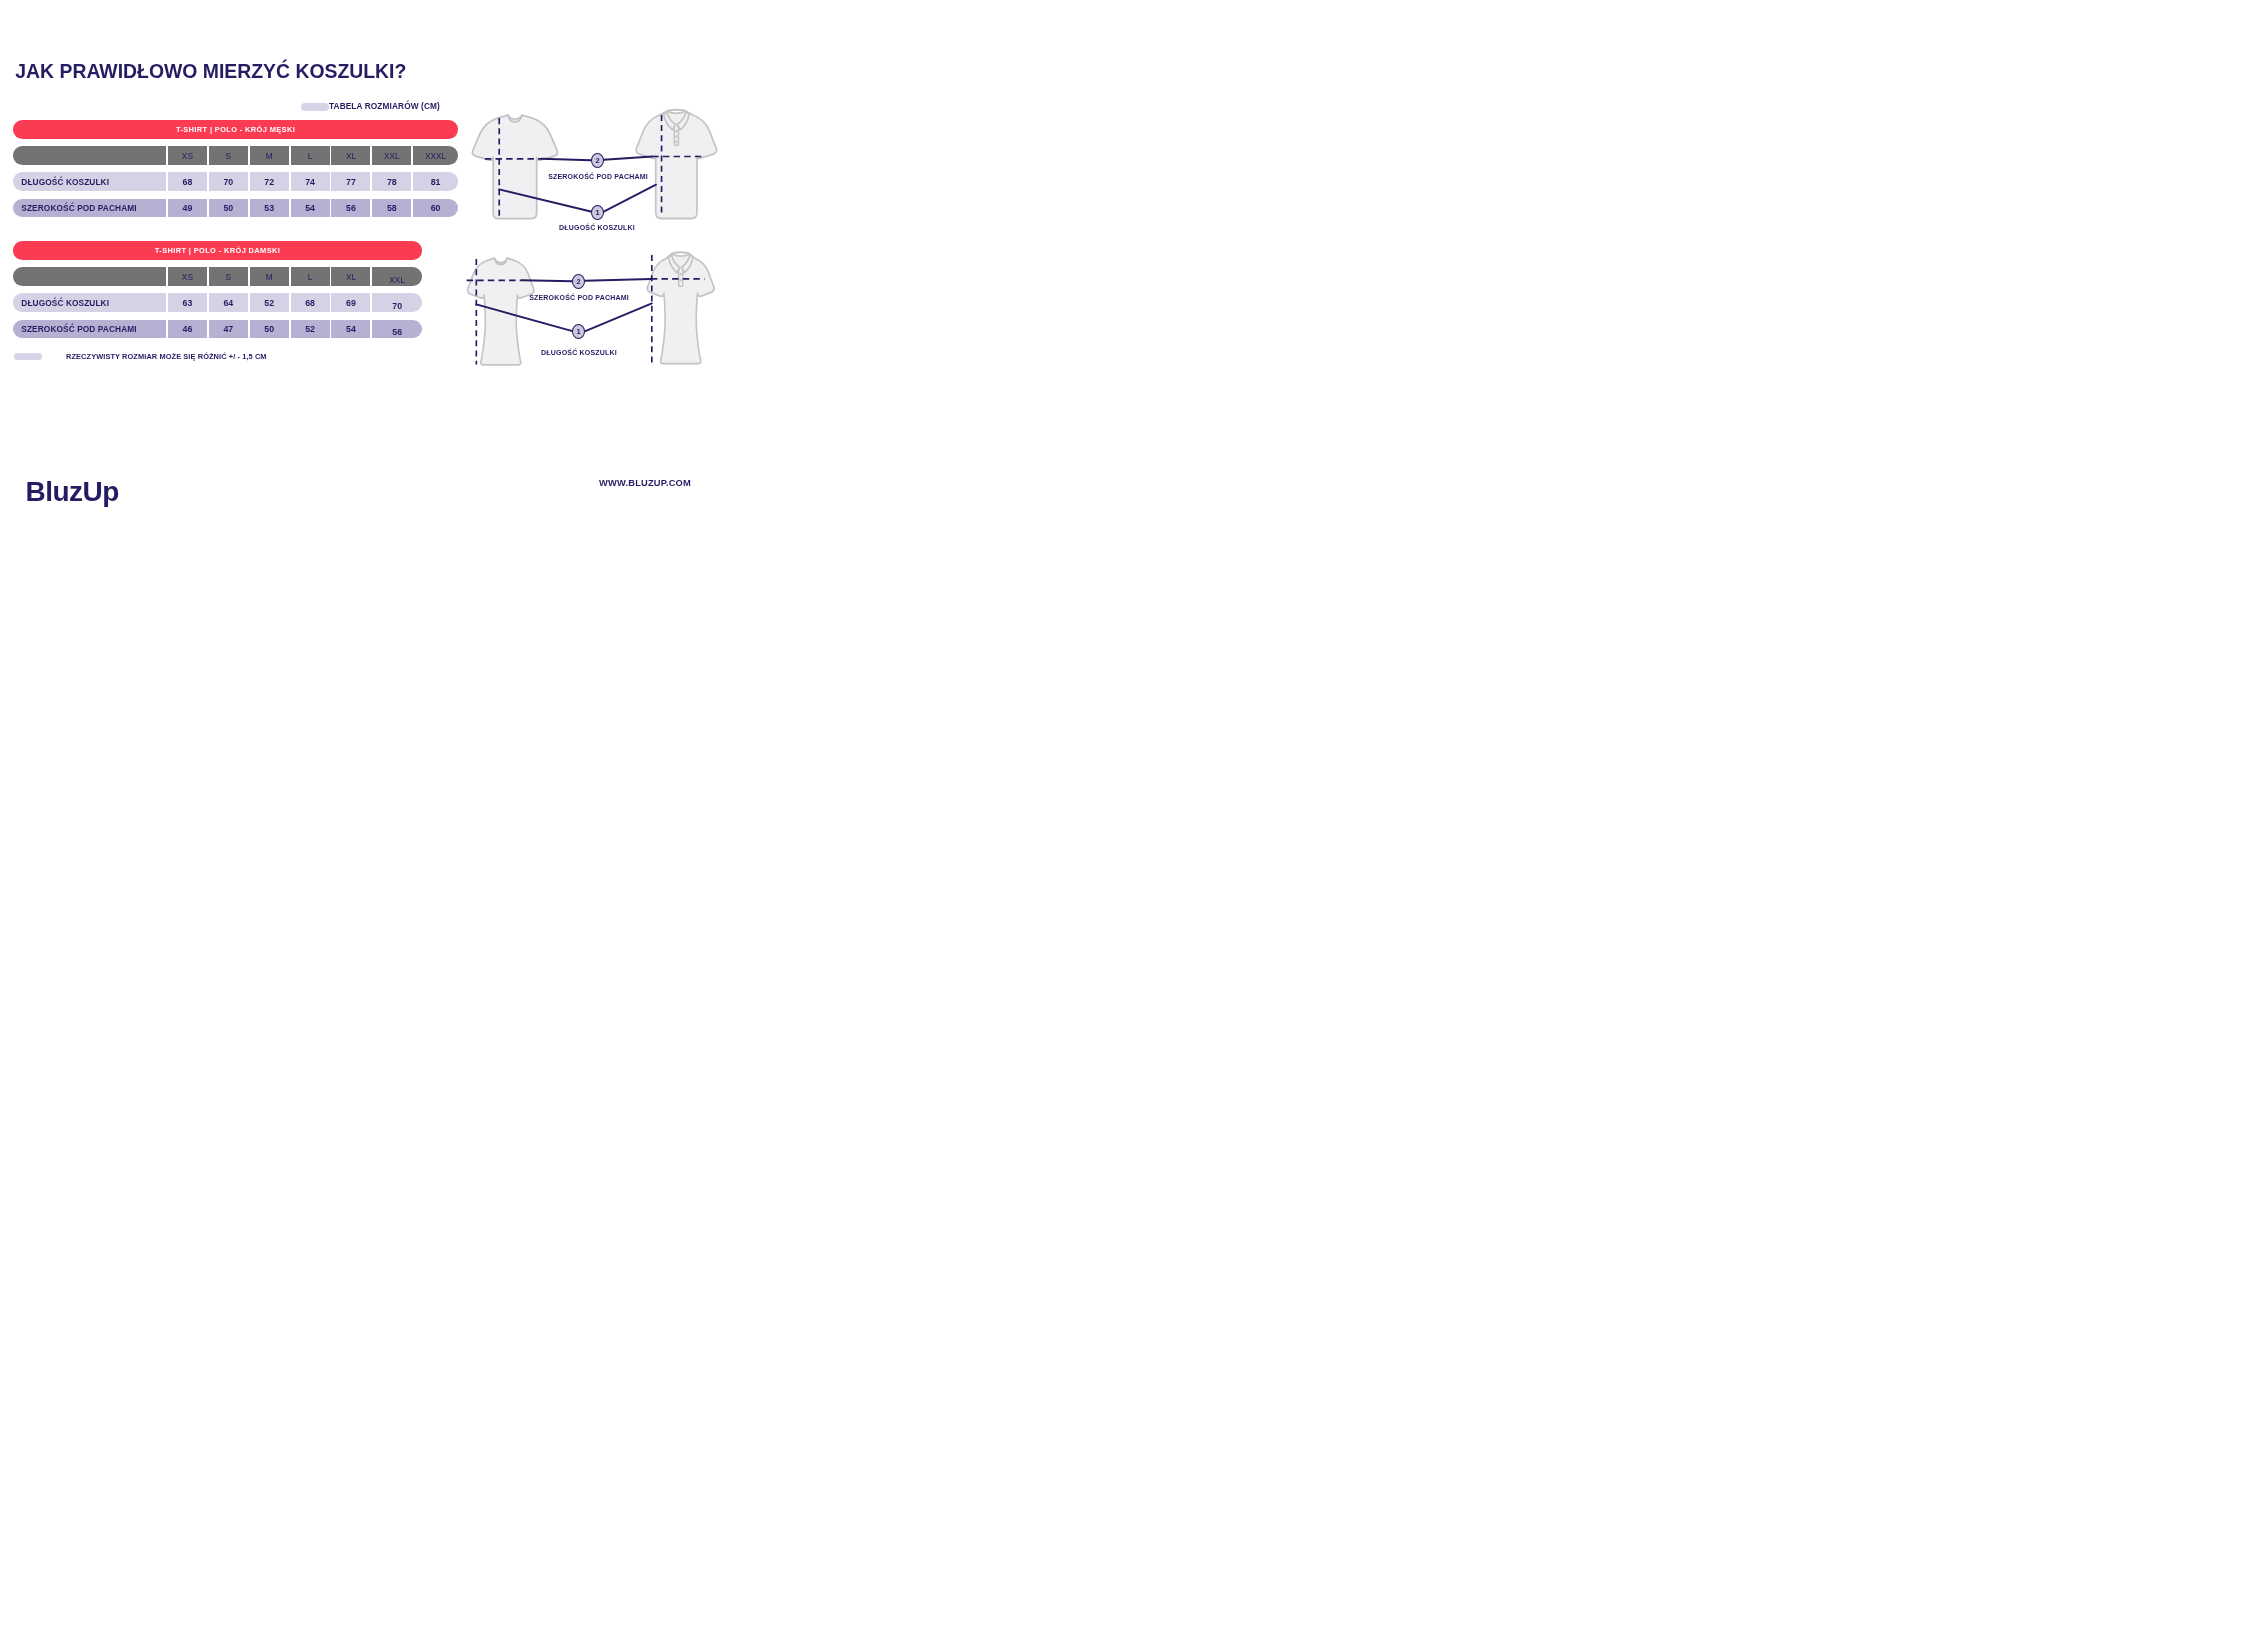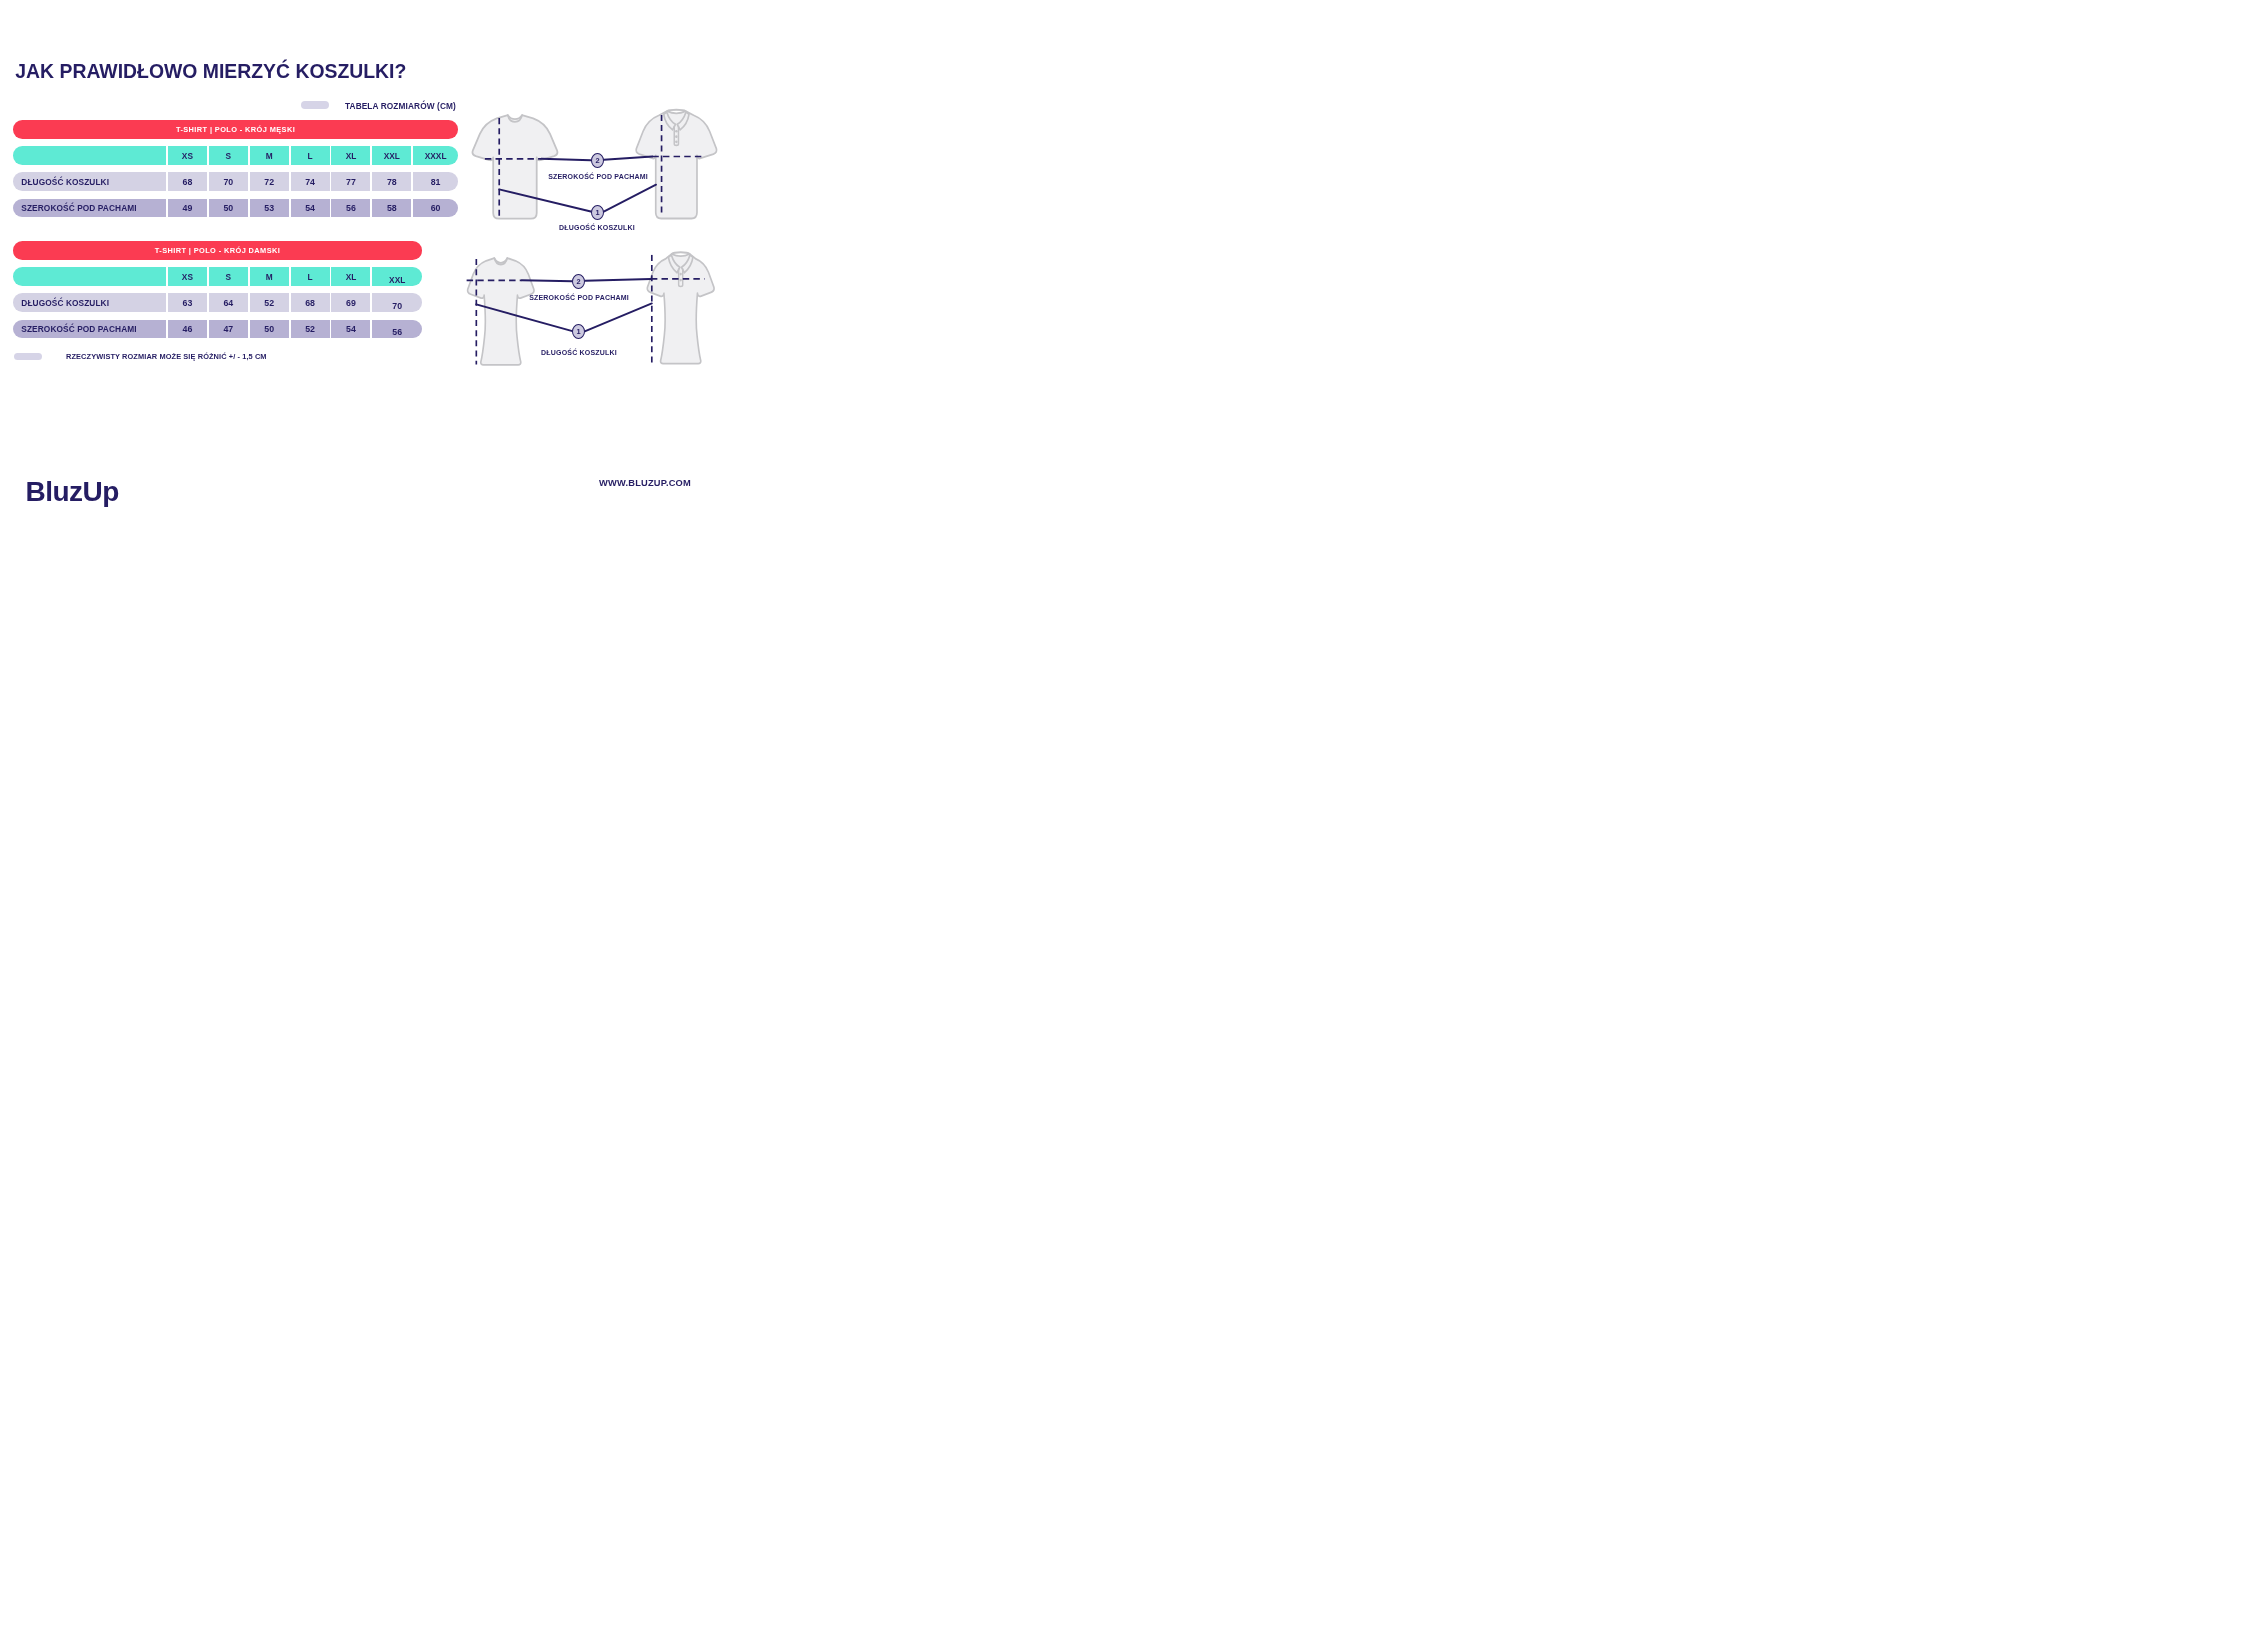--- a/index.html
+++ b/index.html
@@ -7,21 +7,21 @@
   #canvas{position:relative;width:726px;height:529px;background:#ffffff;overflow:hidden;}
 
   
   #page-title{
     position:absolute;left:15.3px;top:60px;
     font-size:19.4px;font-weight:800;letter-spacing:0px;color:#251D63;
     white-space:nowrap;
   }
 
   
-  #caption-block{position:absolute;left:301px;top:101px;display:flex;align-items:flex-start;gap:16px;}
+  #caption-block{position:absolute;left:301px;top:101px;display:flex;align-items:flex-end;gap:0;}
   .pill{width:28px;height:7.9px;border-radius:4.2px;background:#D6D4E7;}
   #caption-text{font-size:8.3px;font-weight:800;letter-spacing:0.1px;white-space:nowrap;}
 
   
   .size-table{position:absolute;left:13px;text-align:center;}
   #table-men{top:120px;width:445px;}
   #table-women{top:241px;width:409px;}
 
   .banner{
     height:18.5px;border-radius:9.3px;background:#FB3B52;
@@ -32,21 +32,21 @@
   .trow{display:flex;gap:1.9px;width:100%;}
   .trow.thead{margin-bottom:7.4px;}
   .trow.r1{margin-bottom:7.9px;}
   .tcell{
     height:18.5px;display:flex;align-items:center;justify-content:center;
     font-size:8.8px;font-weight:700;color:#251D63;box-sizing:border-box;
   }
   .label-cell{width:153px;justify-content:flex-start;padding-left:8.3px;font-size:8.3px;letter-spacing:0.1px;white-space:nowrap;}
   .size-cell{width:39px;}
   .grow{flex:1;}
-  .thead .tcell{background:#5eead4;font-size:8.3px;font-weight:700;}
+  .thead .tcell{background:#737373;font-size:8.3px;font-weight:400;}
   .r1 .tcell{background:#D4D2E4;}
   .r2 .tcell{background:#B6B1D3;}
   .trow .tcell:first-child{border-radius:9.3px 0 0 9.3px;}
   .trow .tcell:last-child{border-radius:0 9.3px 9.3px 0;}
   .drop{transform:translateY(3.2px);}
 
   
   #disclaimer-block{position:absolute;left:14px;top:352px;display:flex;align-items:center;gap:24px;}
   #disclaimer-text{font-size:7.4px;font-weight:800;letter-spacing:0.1px;white-space:nowrap;}
 

